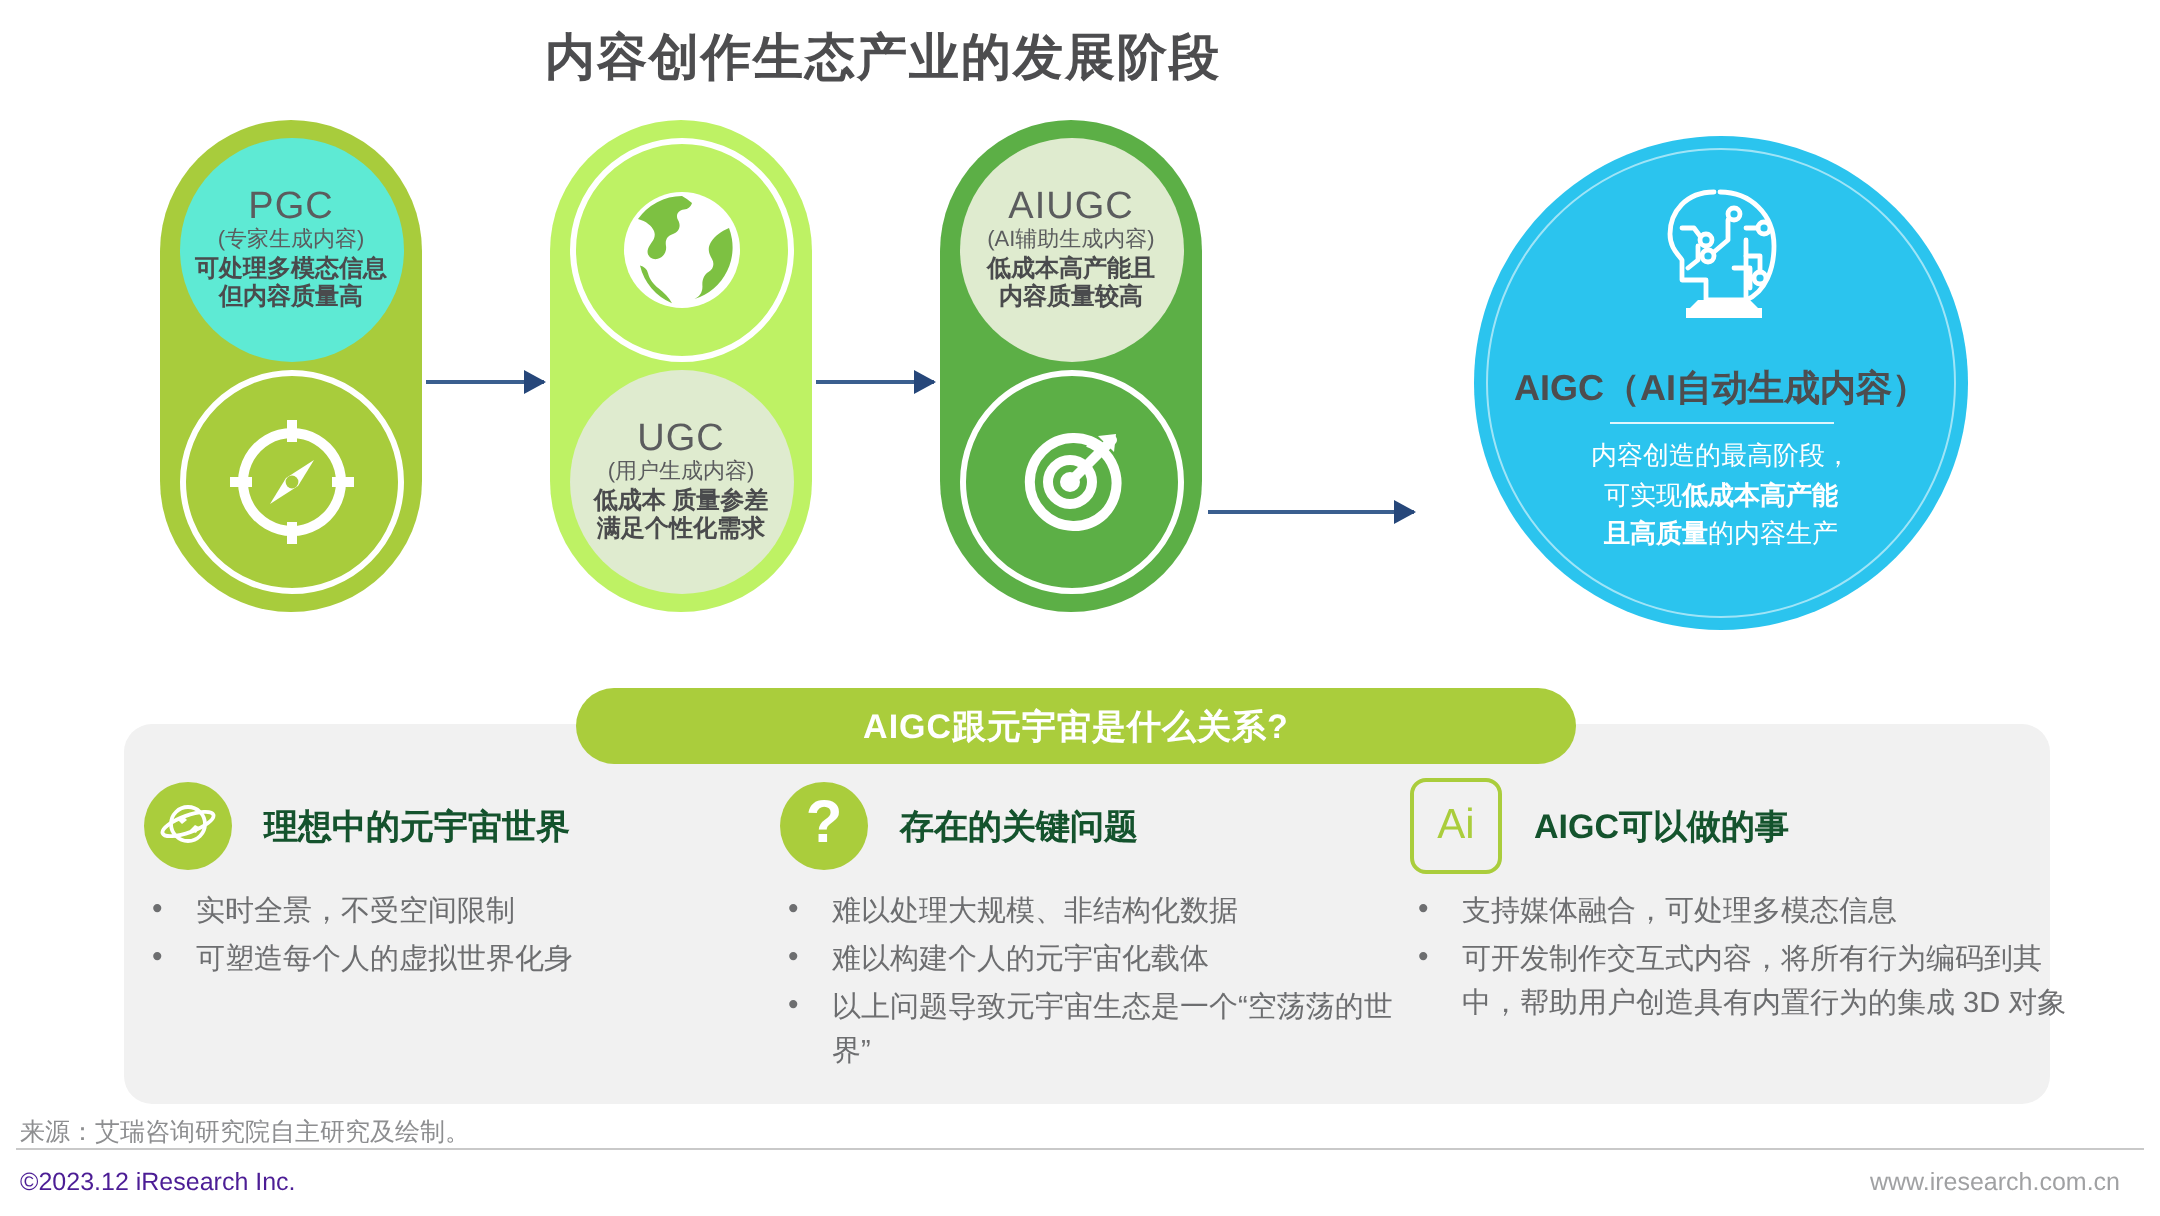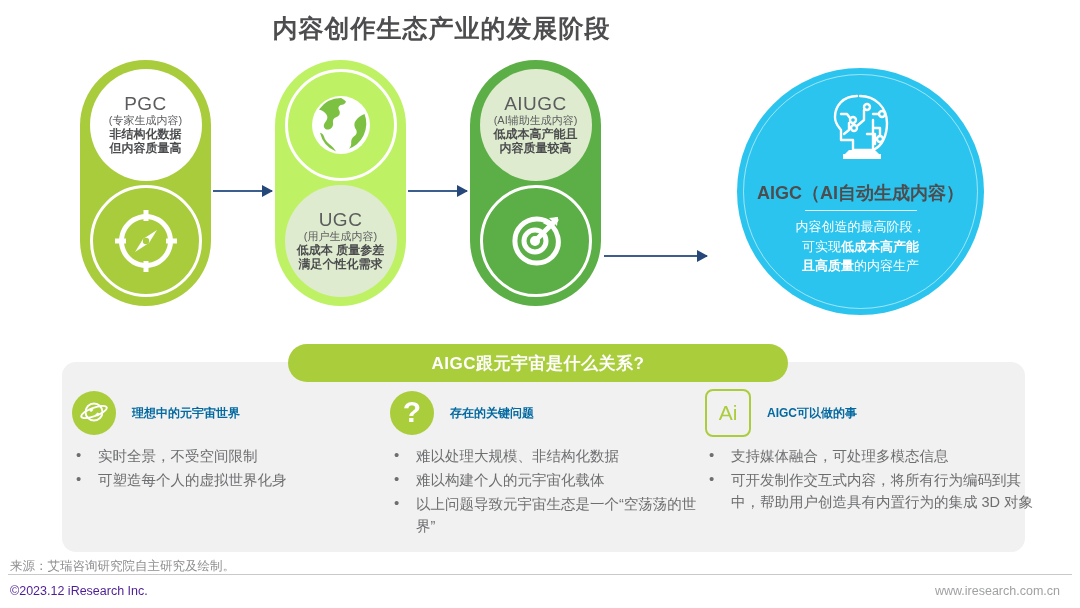--- a/index.html
+++ b/index.html
@@ -51,21 +51,21 @@
     display: flex;
     flex-direction: column;
     align-items: center;
     justify-content: center;
     box-sizing: border-box;
   }
   .pill-node.top { top: 9px; }
   .pill-node.bottom { bottom: 9px; }
 
   .node-text {
-    background: #ffffff;
+    background: #5eead4;
     text-align: center;
     line-height: 1.06;
     padding: 0 4px;
   }
   .pill-ugc .node-text,
   .pill-aiugc .node-text { background: #dfebcf; }
 
   .node-title {
     font-size: 19px;
     color: #5b5c5e;
@@ -217,23 +217,23 @@
   }
   .qa-badge .qmark {
     color: #ffffff;
     font-size: 30px;
     font-weight: bold;
     line-height: 1;
     margin-top: -2px;
   }
   .qa-title {
     margin-left: 16px;
-    font-size: 12px;
-    font-weight: bold;
-    color: #0369a1;
+    font-size: 17px;
+    font-weight: bold;
+    color: #14532d;
     white-space: nowrap;
   }
   .qa-list {
     margin: 9px 0 0 0;
     padding: 0;
     list-style: none;
   }
   .qa-list li {
     position: relative;
     padding-left: 26px;
@@ -284,21 +284,21 @@
 </style>
 </head>
 <body>
 
 <div id="page-title">内容创作生态产业的发展阶段</div>
 
 <div class="stage-pill pill-pgc">
   <div class="pill-node top node-text">
     <div class="node-title">PGC</div>
     <div class="node-sub">(专家生成内容)</div>
-    <div class="node-desc">非结构化数据</div>
+    <div class="node-desc">可处理多模态信息</div>
     <div class="node-desc">但内容质量高</div>
   </div>
   <div class="pill-node bottom node-icon">
     <svg width="66" height="66" viewBox="0 0 66 66">
       <g fill="#ffffff">
         <path d="M33 6 a27 27 0 1 0 0.01 0z M33 11 a22 22 0 1 1 -0.01 0z" fill-rule="evenodd"></path>
         <rect x="30.5" y="2" width="5" height="11"></rect>
         <rect x="30.5" y="53" width="5" height="11"></rect>
         <rect x="2" y="30.5" width="11" height="5"></rect>
         <rect x="53" y="30.5" width="11" height="5"></rect>

